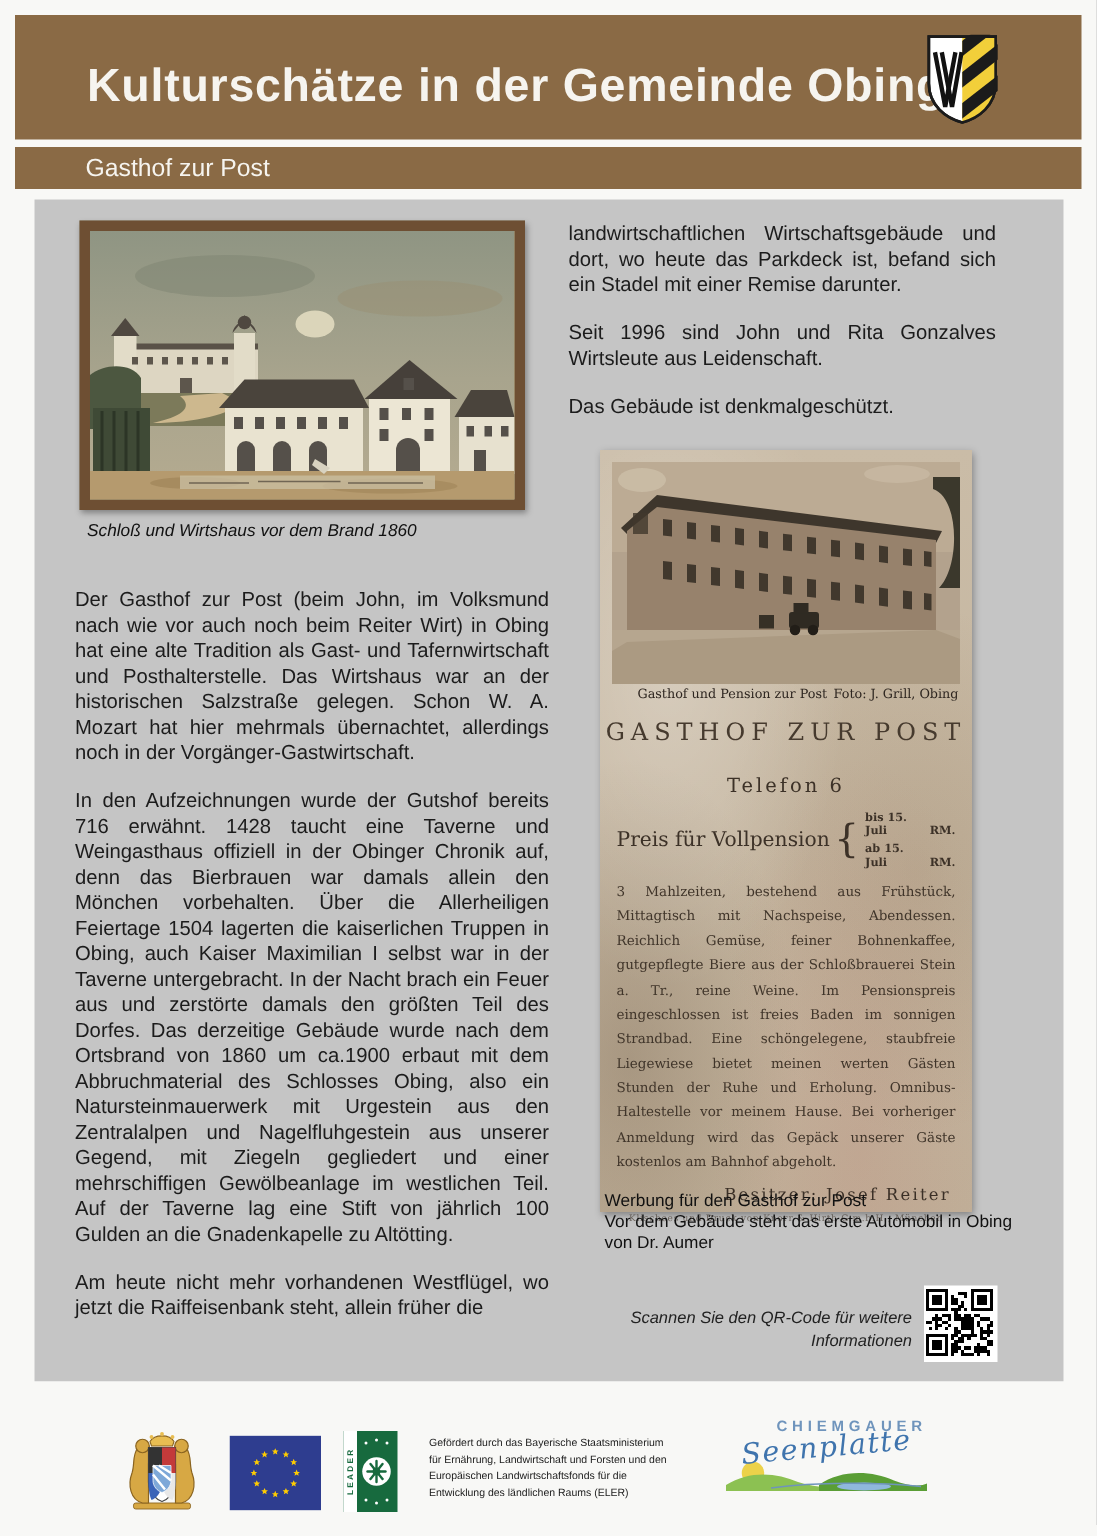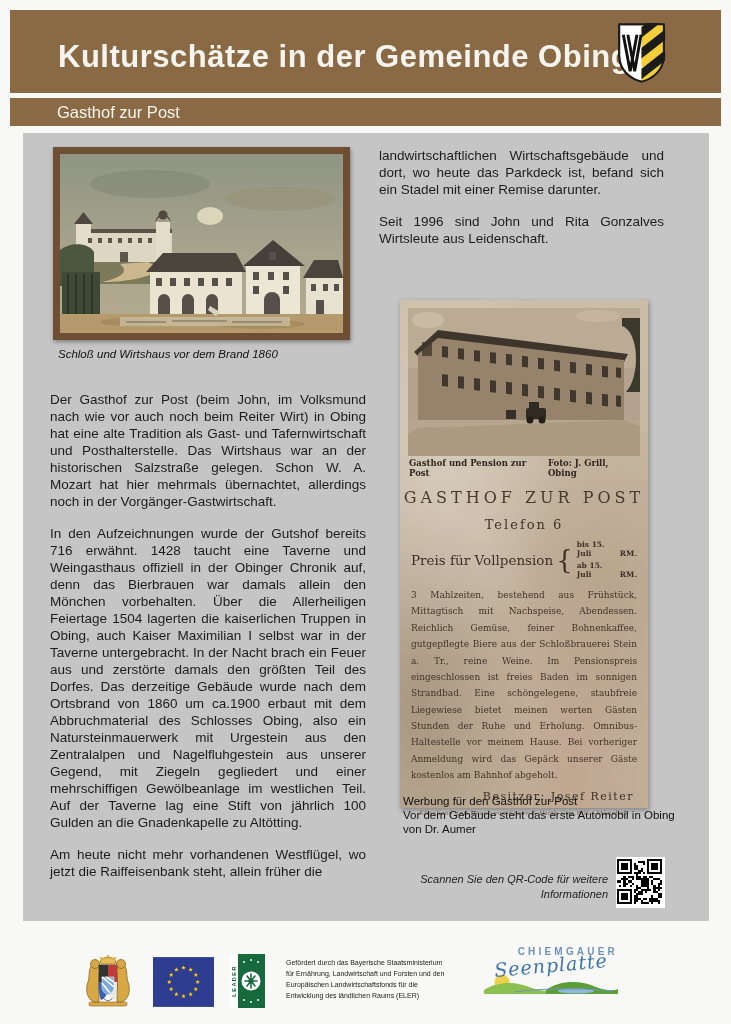--- a/index.html
+++ b/index.html
@@ -54,27 +54,27 @@
       radial-gradient(ellipse at 70% 92%, rgba(190,120,110,.18), transparent 40%),
       radial-gradient(ellipse at 8% 80%, rgba(90,70,50,.25), transparent 35%),
       linear-gradient(#cabca7, #c0b099);
     box-shadow:1px 2px 5px rgba(0,0,0,.35);
     color:#3c3127;
   }
   .ad-photo{margin:8px 8px 2px 8px;width:232px;height:148px;display:block;}
   .fraktur{font-family:"DejaVu Serif", serif;}
   .photo-strip{
     display:flex;justify-content:space-between;
-    padding:0 9px;font-size:8.5px;font-weight:bold;color:#2e2620;
+    padding:0 9px;font-size:8.5px;font-weight:normal;color:#2e2620;margin-left:16px;
   }
   .ad-title{
     margin-top:10px;text-align:center;
     font-family:"DejaVu Serif", serif;font-size:16px;letter-spacing:4px;color:#463a2e;
   }
-  .ad-sub{text-align:center;font-family:"DejaVu Serif", serif;font-size:13px;letter-spacing:2px;margin-top:10px;}
+  .ad-sub{text-align:center;font-family:"DejaVu Serif", serif;font-size:13px;letter-spacing:2px;margin-top:20px;}
   .ad-intro,.ad-body{
     padding:0 11px;font-size:9px;line-height:1.82;text-align:justify;
     font-family:"DejaVu Serif", serif;color:#40352a;margin-top:8px;
   }
   .price-row{display:flex;align-items:center;padding:2px 11px 0 11px;margin-top:6px;}
   .price-label{font-family:"DejaVu Serif", serif;font-size:13.5px;white-space:nowrap;}
   .price-brace{font-family:"DejaVu Serif", serif;font-size:26px;font-weight:300;margin:0 4px 0 3px;}
   .price-lines{flex:1;display:flex;flex-direction:column;gap:3px;font-family:"DejaVu Serif", serif;font-size:7.5px;font-weight:bold;}
   .price-line{display:flex;align-items:flex-end;}
   .price-fill{flex:1;border-bottom:1px dotted #6b5c4a;margin:0 4px;height:7px;}
@@ -239,20 +239,21 @@
 
 <div class="abs left-text">
   <p>Der Gasthof zur Post  (beim John, im Volksmund nach wie vor auch noch beim Reiter Wirt) in Obing hat eine alte Tradition als Gast- und Tafernwirtschaft und Posthalterstelle. Das Wirtshaus war an der historischen Salzstraße gelegen. Schon W. A. Mozart hat hier mehrmals übernachtet, allerdings noch in der Vorgänger-Gastwirtschaft.</p>
   <p>In den Aufzeichnungen wurde der Gutshof bereits 716 erwähnt. 1428 taucht eine Taverne und Weingasthaus offiziell in der Obinger Chronik auf, denn das Bierbrauen war damals allein den Mönchen vorbehalten. Über die Allerheiligen Feiertage 1504 lagerten die kaiserlichen Truppen in Obing, auch Kaiser Maximilian I selbst war in der Taverne untergebracht. In der Nacht brach ein Feuer aus und zerstörte damals den größten Teil des Dorfes. Das derzeitige Gebäude wurde nach dem Ortsbrand von 1860 um ca.1900 erbaut mit dem Abbruchmaterial des Schlosses Obing, also ein Natursteinmauerwerk mit Urgestein aus den Zentralalpen und Nagelfluhgestein aus unserer Gegend, mit Ziegeln gegliedert und einer mehrschiffigen Gewölbeanlage im westlichen Teil. Auf der Taverne lag eine Stift von jährlich 100 Gulden an die Gnadenkapelle zu Altötting.</p>
   <p>Am heute nicht mehr vorhandenen Westflügel, wo jetzt die Raiffeisenbank steht, allein früher die</p>
 </div>
 
 <div class="abs right-text">
   <p>landwirtschaftlichen Wirtschaftsgebäude und dort, wo heute das Parkdeck ist, befand sich ein Stadel mit einer Remise darunter.</p>
   <p>Seit 1996 sind John und Rita Gonzalves Wirtsleute aus Leidenschaft.</p>
+  <p>Das Gebäude ist denkmalgeschützt.</p>
 </div>
 
 <div class="abs ad-sheet">
   <svg class="ad-photo" viewBox="0 0 232 148">
     <rect width="232" height="148" fill="#b3a28d"></rect>
     <rect y="0" width="232" height="60" fill="#bcab94"></rect>
 
     <path d="M6 44 L30 22 L220 46 L216 54 L32 32 L12 50 Z" fill="#3e362c"></path>
 
     <path d="M10 120 L10 46 L30 30 L216 52 L216 112 Z" fill="#97826c"></path>

